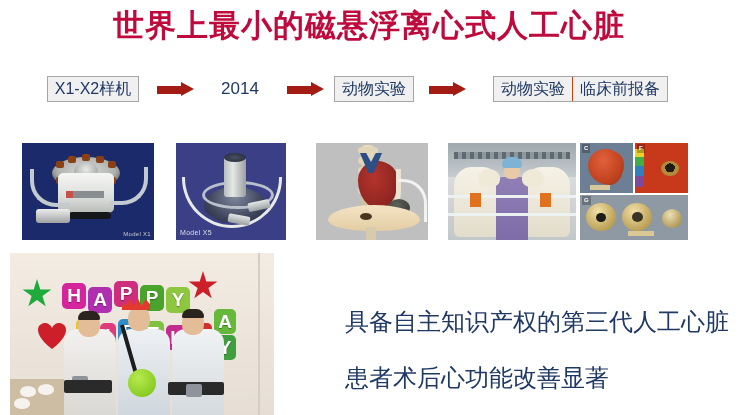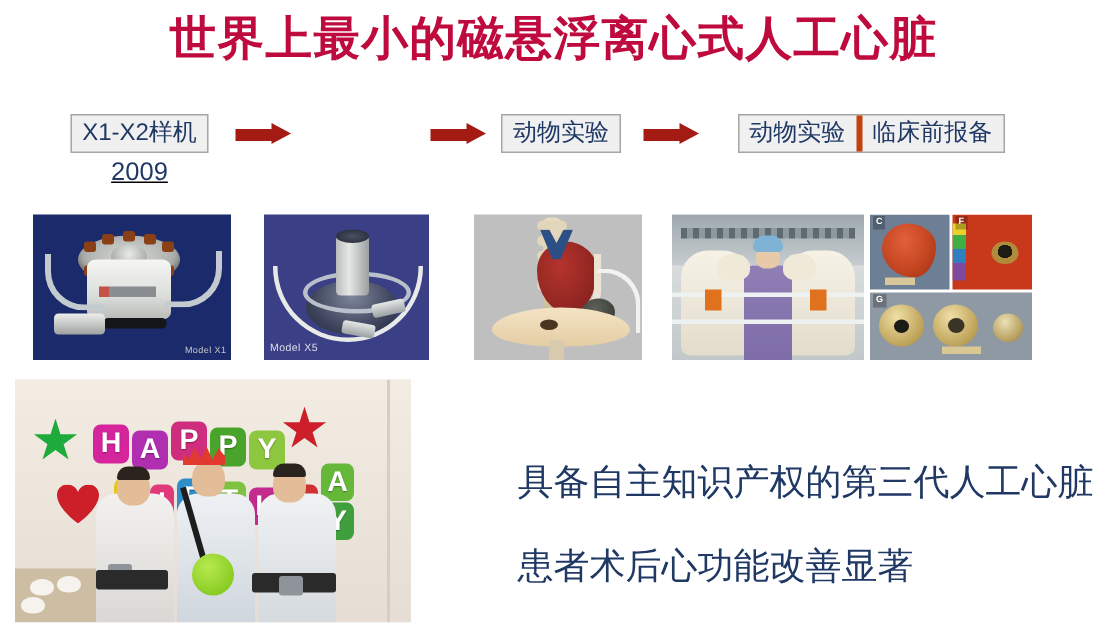--- a/index.html
+++ b/index.html
@@ -50,21 +50,21 @@
   }
   .stage-cell {
     padding: 0 7px;
     font-size: 16px;
     color: #1F3864;
     line-height: 24px;
     white-space: nowrap;
     box-sizing: border-box;
   }
   .stage-cell + .stage-cell {
-    border-left: 4px solid #c2410c;
+    border-left: 1px solid #c2410c;
   }
   .stage-year {
     margin-top: 2px;
     font-size: 17px;
     color: #1F3864;
     line-height: 22px;
     white-space: nowrap;
   }
 
   
@@ -418,33 +418,33 @@
   #caption-line-1 { top: 306px; }
   #caption-line-2 { top: 362px; }
 </style>
 </head>
 <body>
 
 <div id="slide-title">世界上最小的磁悬浮离心式人工心脏</div>
 
 <div id="timeline">
 
-  <div class="stage" style="left:30px; width:126px;text-decoration:underline;">
+  <div class="stage" style="left:30px; width:126px;">
     <div class="stage-box">
       <span class="stage-cell">X1-X2样机</span>
     </div>
-    <div class="stage-year">2009</div>
   </div>
 
   <div class="arrow" style="left:157px;">
     <div class="shaft"></div>
     <div class="head"></div>
   </div>
 
   <div class="stage" style="left:195px; width:90px;">
+    <div class="stage-year">2014</div>
   </div>
 
   <div class="arrow" style="left:287px;">
     <div class="shaft"></div>
     <div class="head"></div>
   </div>
 
   <div class="stage" style="left:325px; width:98px;">
     <div class="stage-box">
       <span class="stage-cell">动物实验</span>

